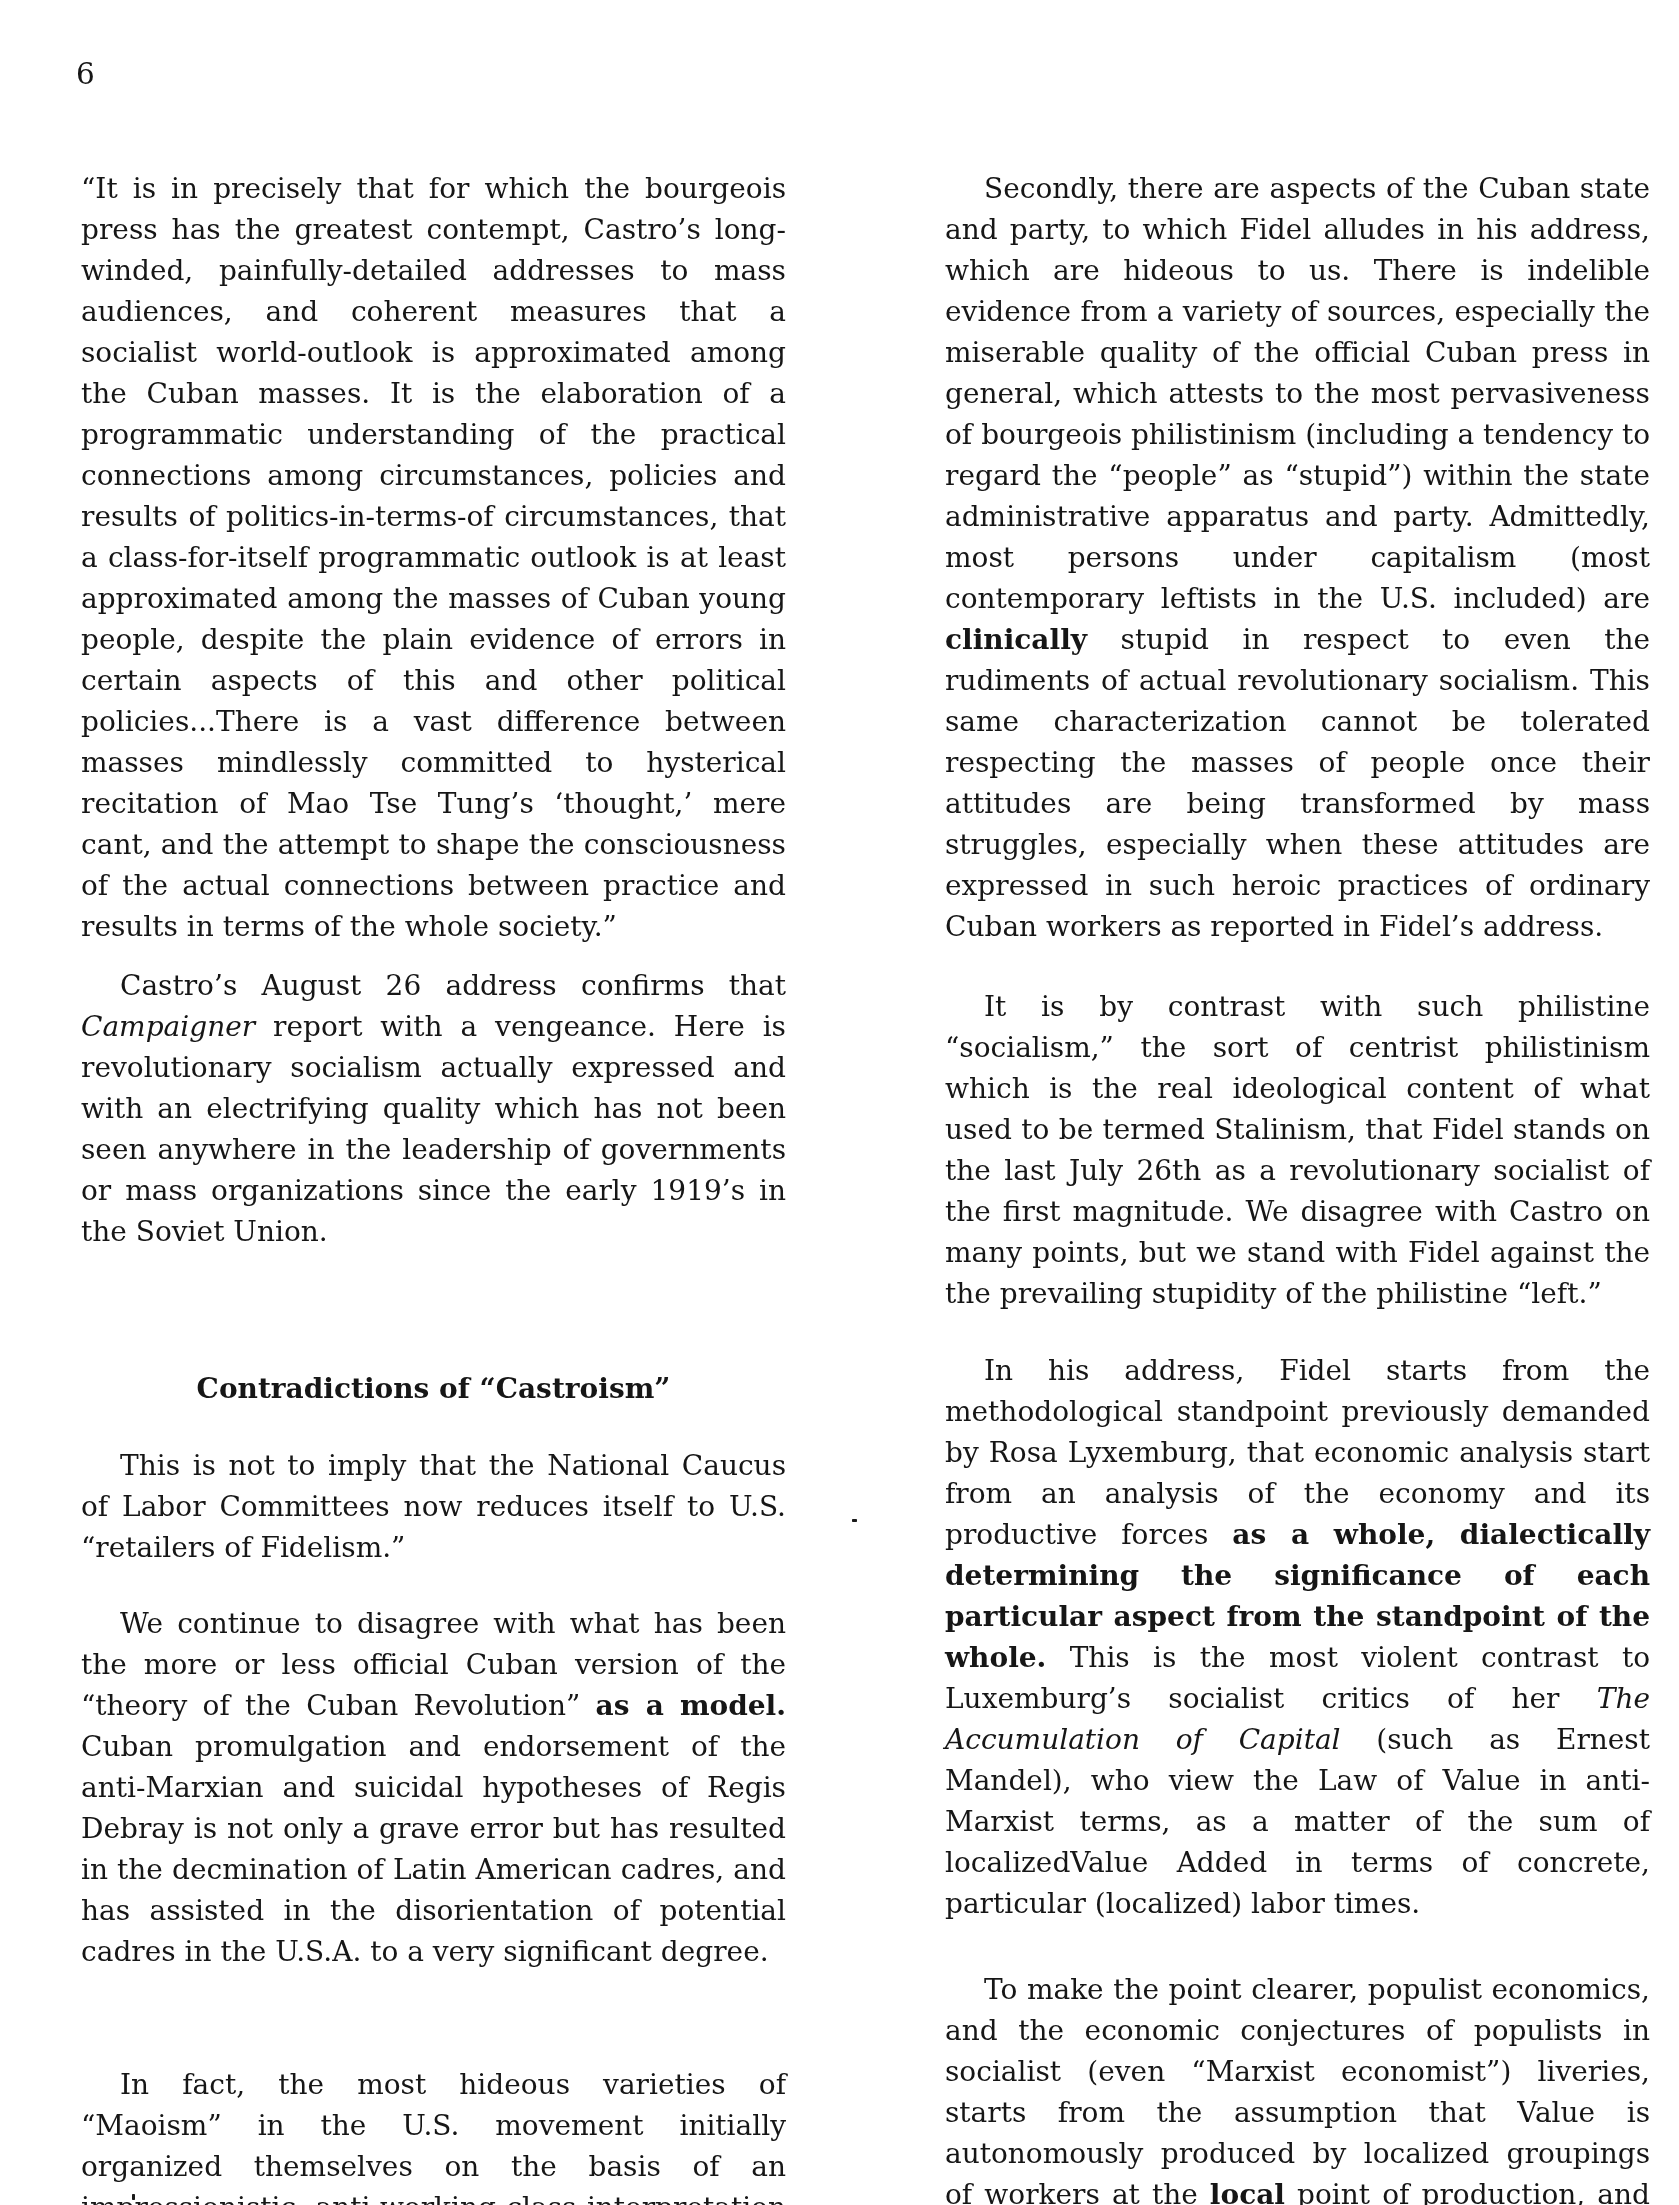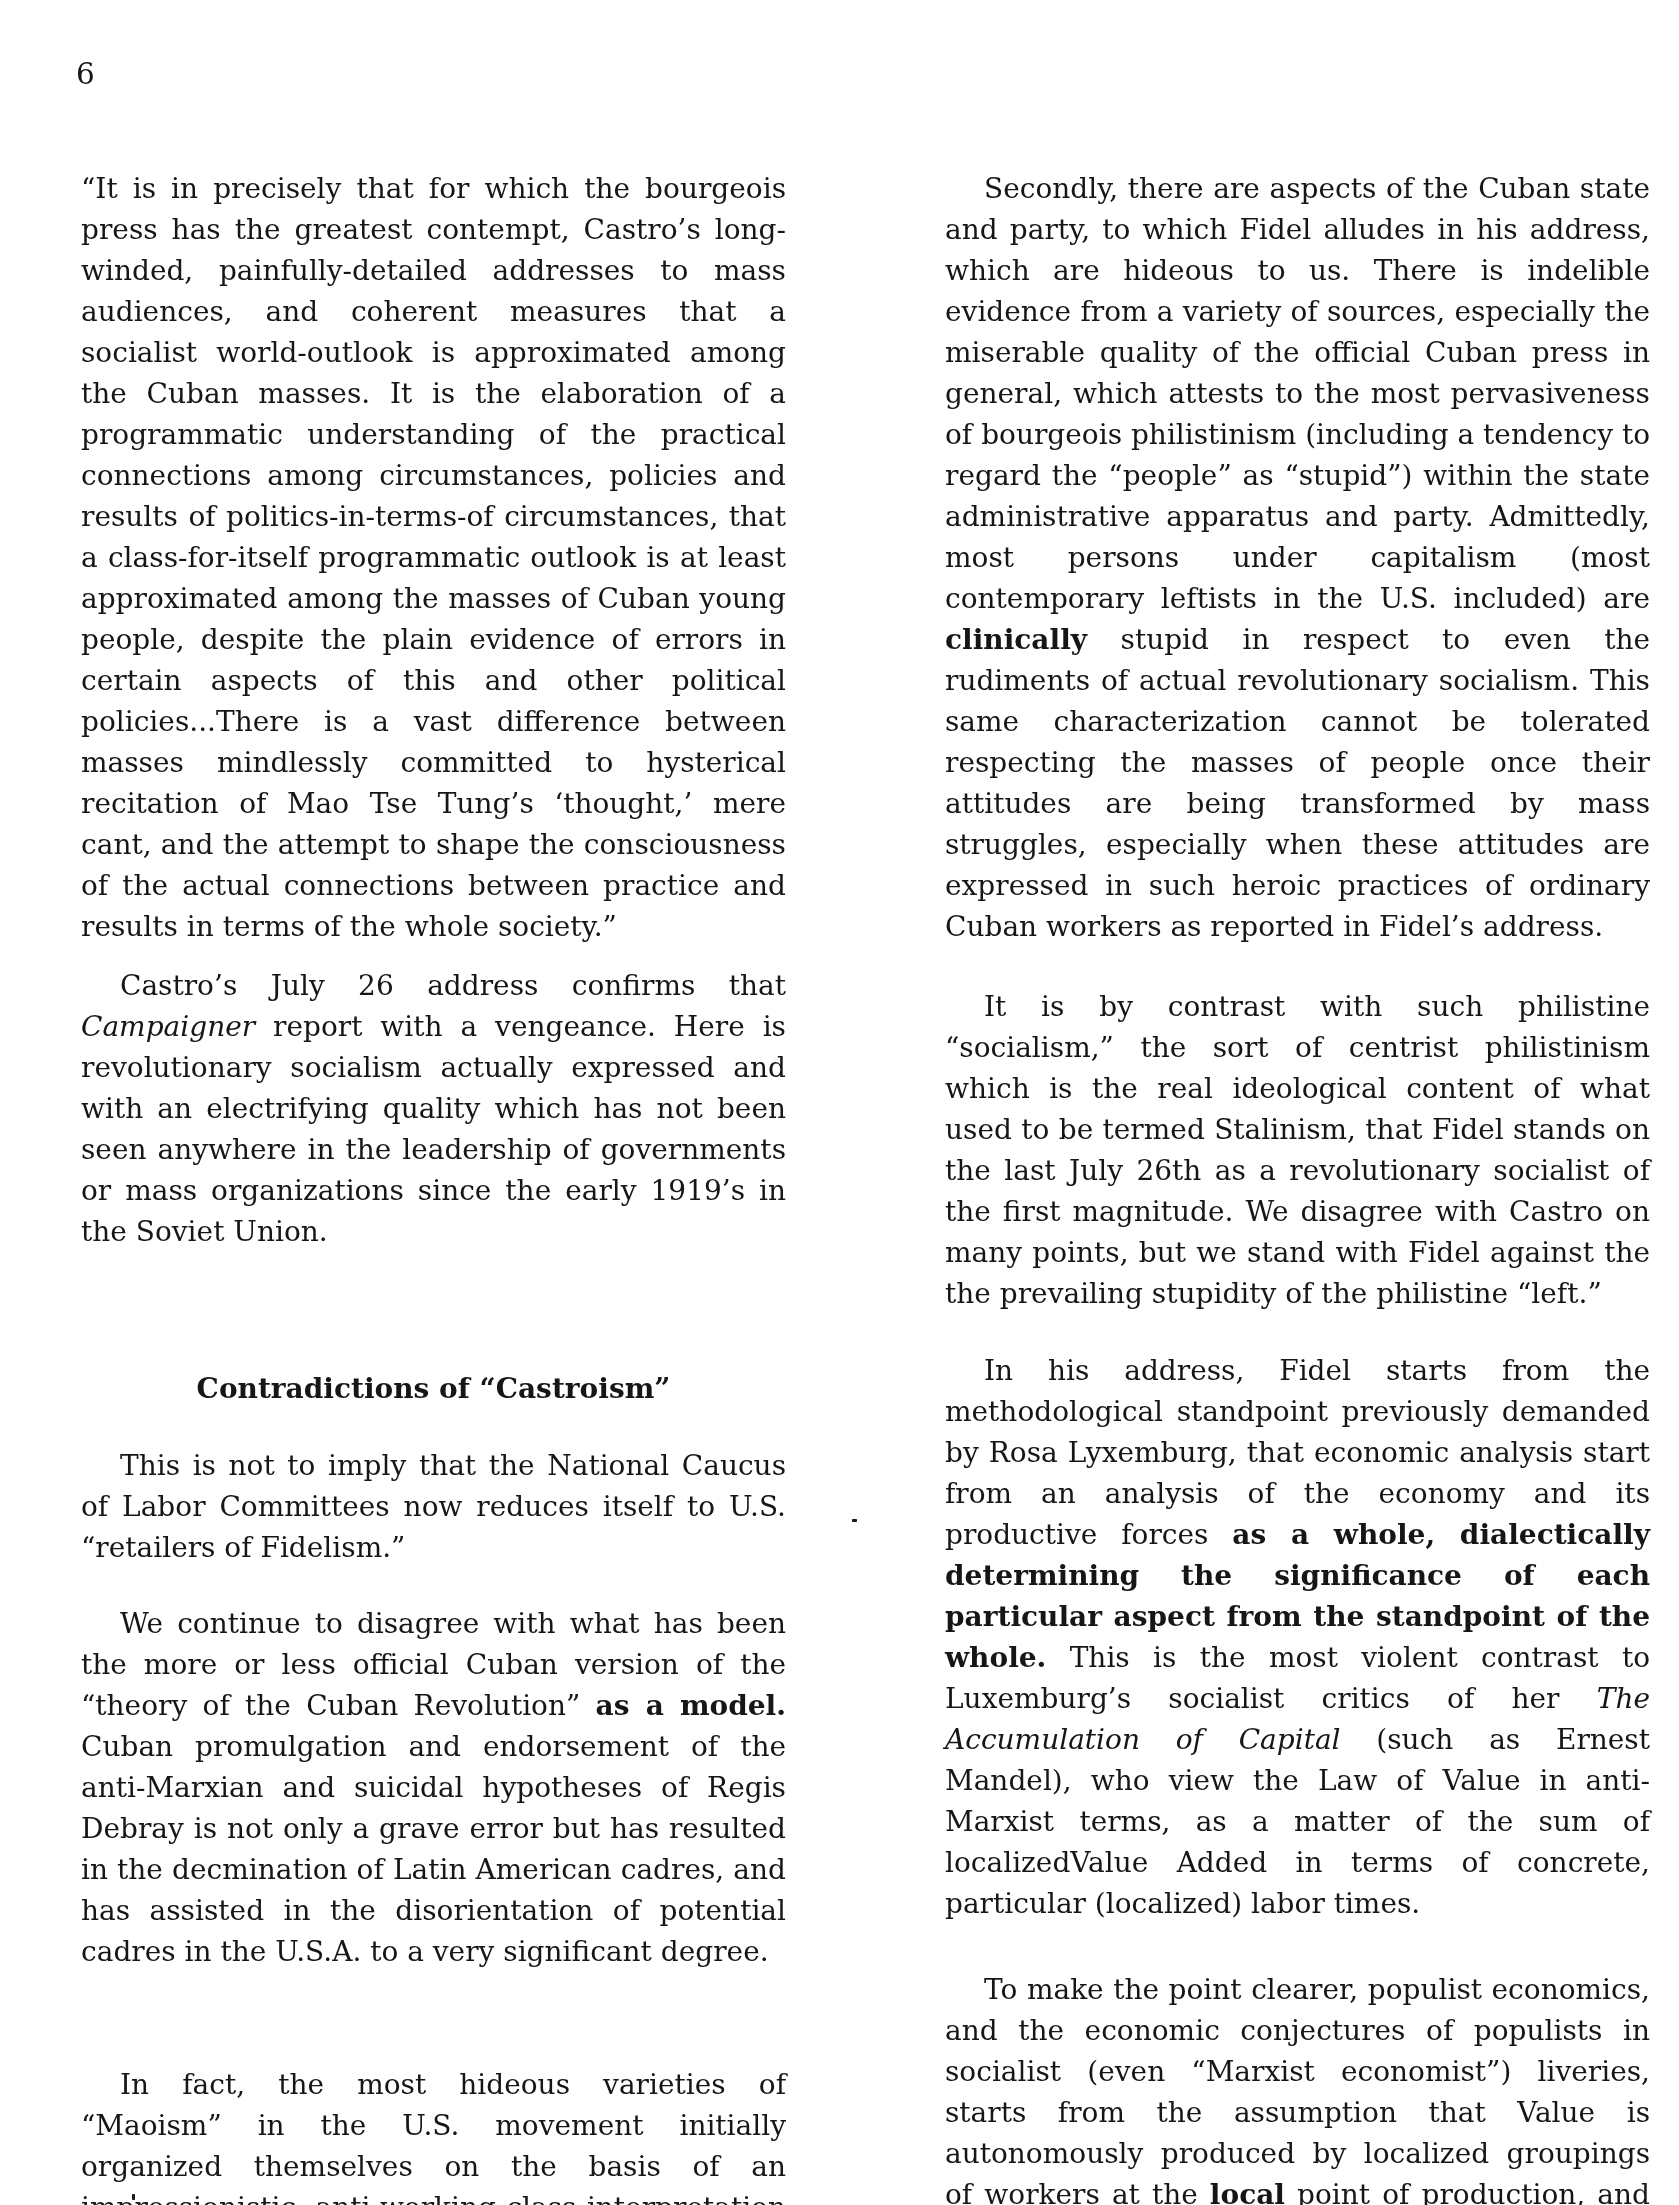--- a/index.html
+++ b/index.html
@@ -43,21 +43,21 @@
   .speck-1{left:132px;top:2194px;width:2.8px;height:6.3px;}
   .speck-2{left:852px;top:1519px;width:4.9px;height:2.8px;}
 </style>
 </head>
 <body>
 
 <div class="page-number">6</div>
 
 <div class="column col-left">
     <div class="para" style="margin-top: 0px;"><span>“It is in precisely that for which the bourgeois press has the greatest contempt, Castro’s long-winded, painfully-detailed addresses to mass audiences, and coherent measures that a socialist world-outlook is approximated among the Cuban masses. It is the elaboration of a programmatic understanding of the practical connections among circumstances, policies and results of politics-in-terms-of circumstances, that a class-for-itself programmatic outlook is at least approximated among the masses of Cuban young people, despite the plain evidence of errors in certain aspects of this and other political policies...There is a vast difference between masses mindlessly committed to hysterical recitation of Mao Tse Tung’s ‘thought,’ mere cant, and the attempt to shape the consciousness of the actual connections between practice and results in terms of the whole society.”</span></div>
-    <div class="para indent" style="margin-top: 18px;"><span>Castro’s July 26 address confirms that </span><span class="i">Campaigner</span><span> report with a vengeance. Here is revolutionary socialism actually expressed and with an electrifying quality which has not been seen anywhere in the leadership of governments or mass organizations since the early 1919’s in the Soviet Union.</span></div>
+    <div class="para indent" style="margin-top: 18px;"><span>Castro’s August 26 address confirms that </span><span class="i">Campaigner</span><span> report with a vengeance. Here is revolutionary socialism actually expressed and with an electrifying quality which has not been seen anywhere in the leadership of governments or mass organizations since the early 1919’s in the Soviet Union.</span></div>
     <div class="heading" style="margin-top: 116px;"><span>Contradictions of “Castroism”</span></div>
     <div class="para indent" style="margin-top: 36px;"><span>This is not to imply that the National Caucus of Labor Committees now reduces itself to U.S. “retailers of Fidelism.”</span></div>
     <div class="para indent" style="margin-top: 35px;"><span>We continue to disagree with what has been the more or less official Cuban version of the “theory of the Cuban Revolution” </span><span class="b">as a model.</span><span> Cuban promulgation and endorsement of the anti-Marxian and suicidal hypotheses of Regis Debray is not only a grave error but has resulted in the decmination of Latin American cadres, and has assisted in the disorientation of potential cadres in the U.S.A. to a very significant degree.</span></div>
     <div class="para indent" style="margin-top: 92px;"><span>In fact, the most hideous varieties of “Maoism” in the U.S. movement initially organized themselves on the basis of an impressionistic, anti-working class interpretation of the “Cuban experience,” finding in Mao’s actually Menshevik “theory of the peasant revolution” a rationale for what they initially regarded as the “higher form of Fidelism.”</span></div>
   </div>
 
 <div class="column col-right">
     <div class="para indent" style="margin-top: 0px;"><span>Secondly, there are aspects of the Cuban state and party, to which Fidel alludes in his address, which are hideous to us. There is indelible evidence from a variety of sources, especially the miserable quality of the official Cuban press in general, which attests to the most pervasiveness of bourgeois philistinism (including a tendency to regard the “people” as “stupid”) within the state administrative apparatus and party. Admittedly, most persons under capitalism (most contemporary leftists in the U.S. included) are </span><span class="b">clinically</span><span> stupid in respect to even the rudiments of actual revolutionary socialism. This same characterization cannot be tolerated respecting the masses of people once their attitudes are being transformed by mass struggles, especially when these attitudes are expressed in such heroic practices of ordinary Cuban workers as reported in Fidel’s address.</span></div>
     <div class="para indent" style="margin-top: 39px;"><span>It is by contrast with such philistine “socialism,” the sort of centrist philistinism which is the real ideological content of what used to be termed Stalinism, that Fidel stands on the last July 26th as a revolutionary socialist of the first magnitude. We disagree with Castro on many points, but we stand with Fidel against the the prevailing stupidity of the philistine “left.”</span></div>
     <div class="para indent" style="margin-top: 36px;"><span>In his address, Fidel starts from the methodological standpoint previously demanded by Rosa Lyxemburg, that economic analysis start from an analysis of the economy and its productive forces </span><span class="b">as a whole, dialectically determining the significance of each particular aspect from the standpoint of the whole.</span><span> This is the most violent contrast to Luxemburg’s socialist critics of her </span><span class="i">The Accumulation of Capital</span><span> (such as Ernest Mandel), who view the Law of Value in anti-Marxist terms, as a matter of the sum of localizedValue Added in terms of concrete, particular (localized) labor times.</span></div>

